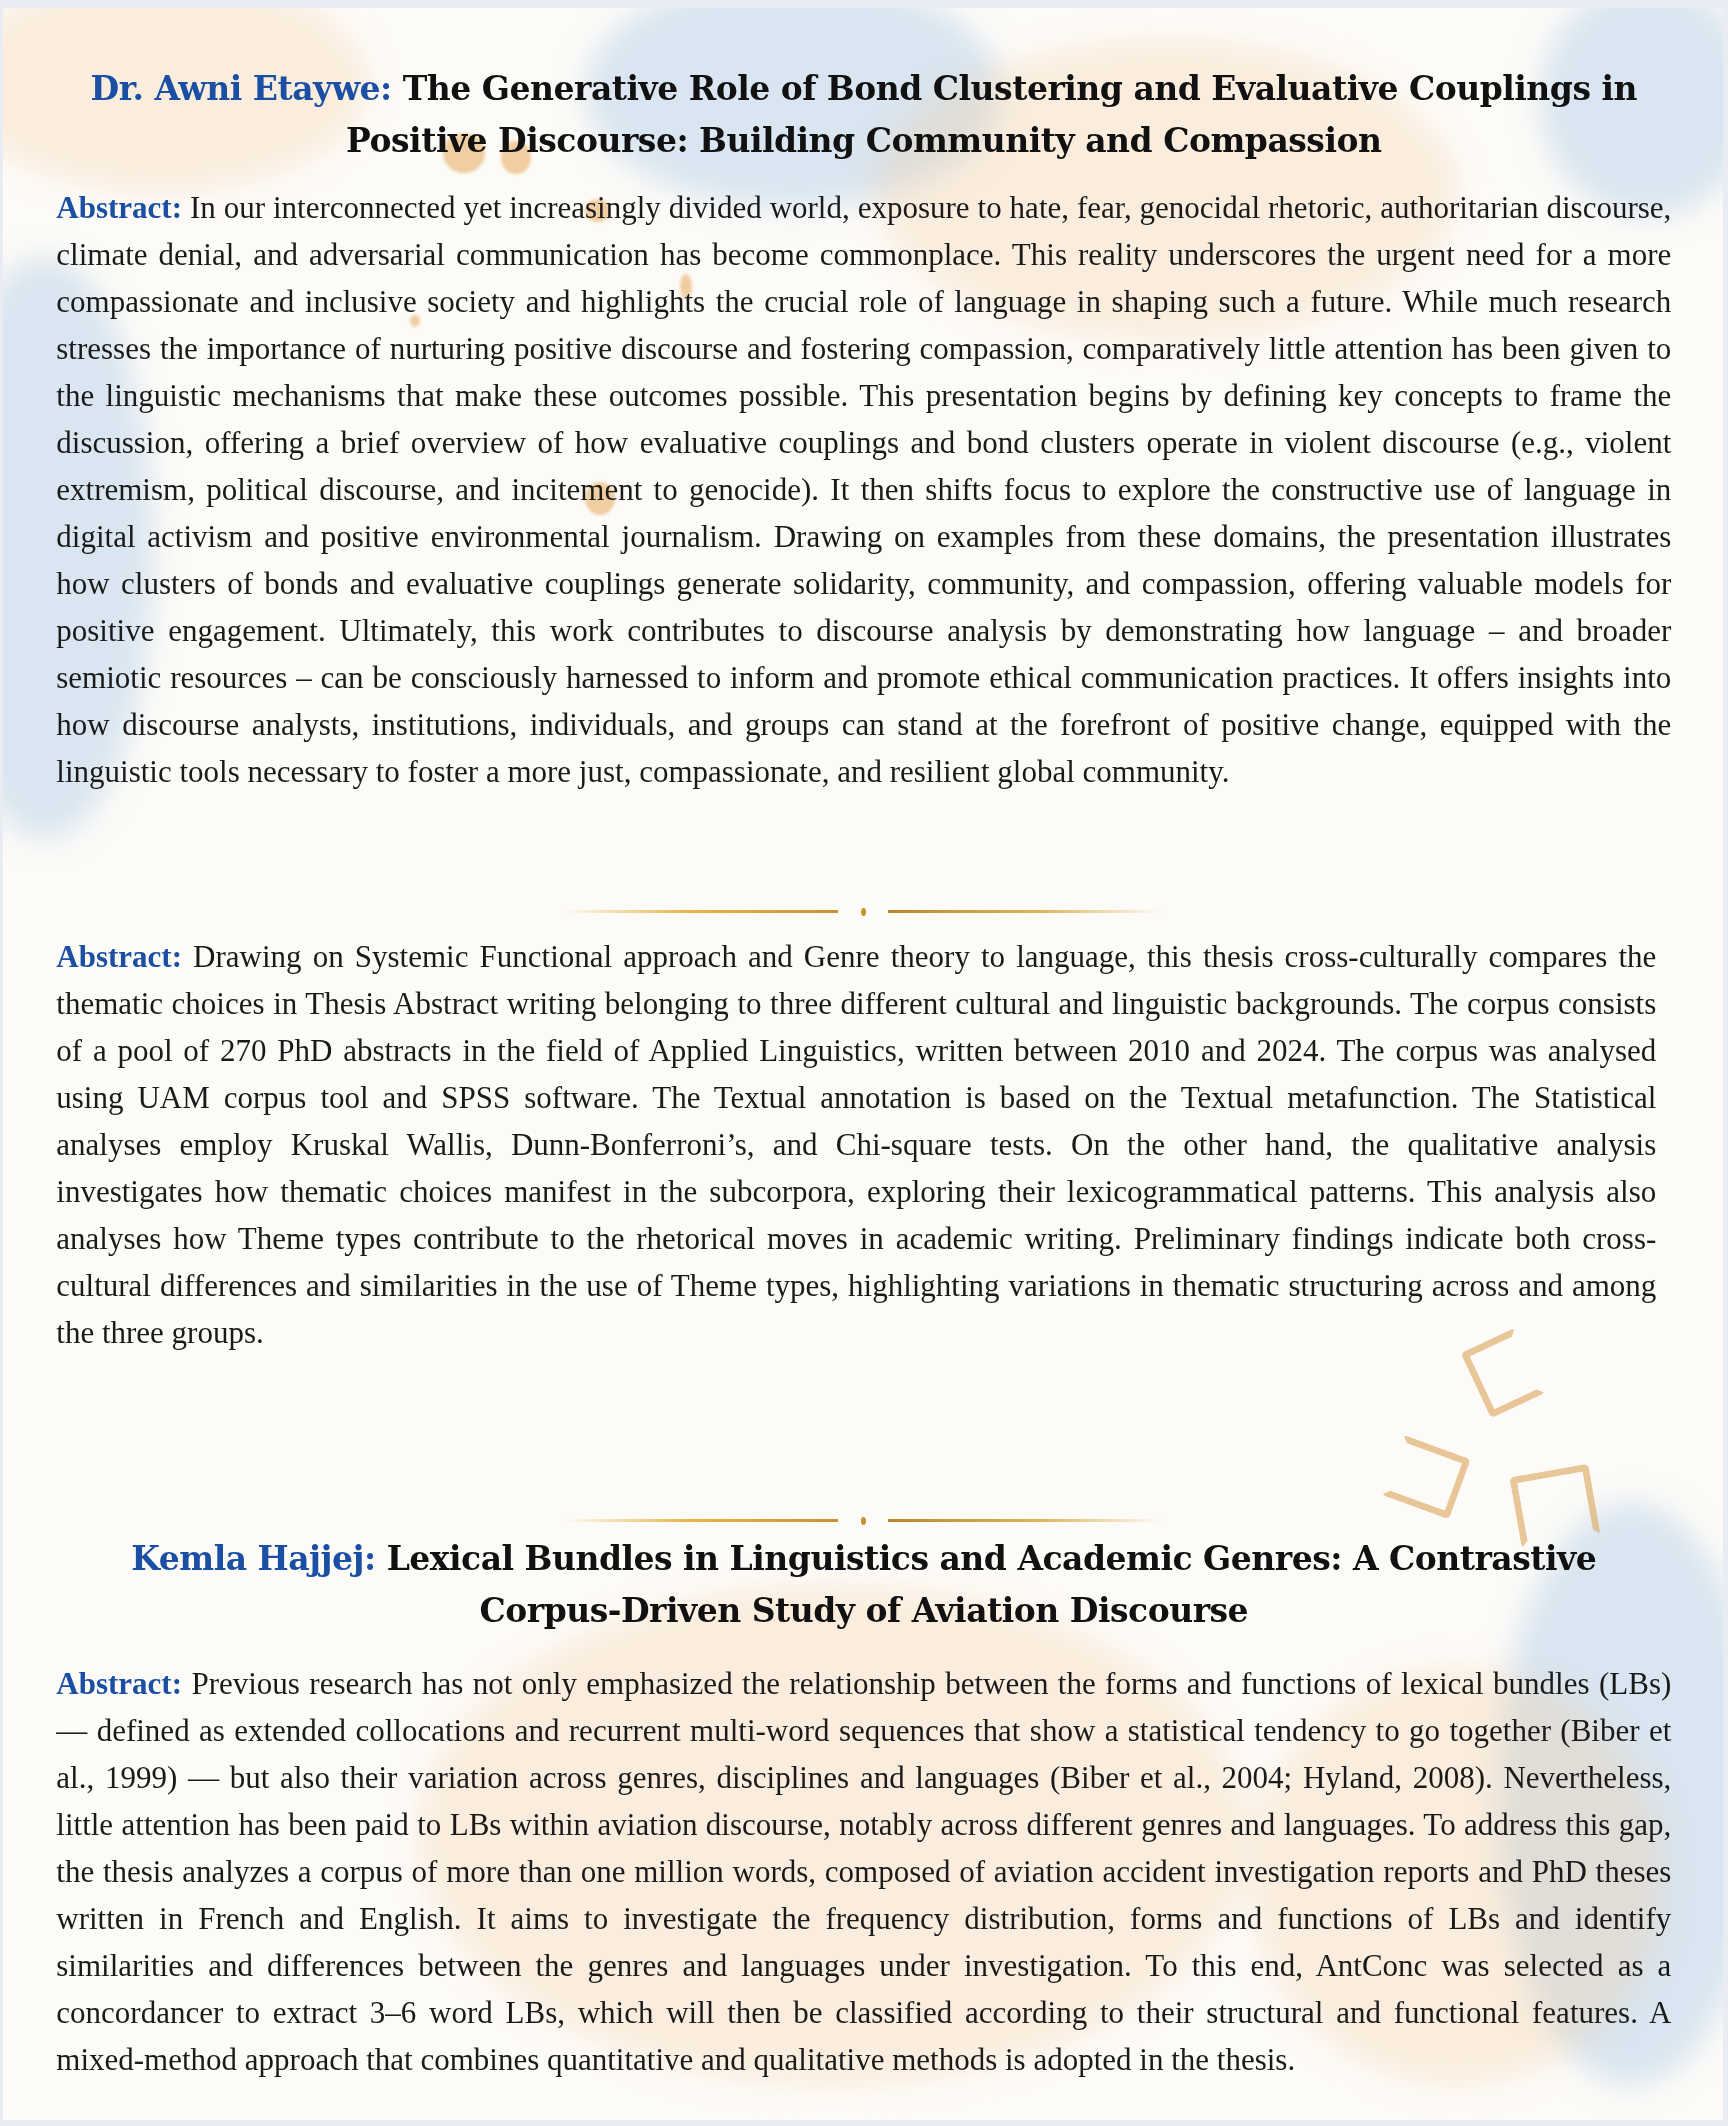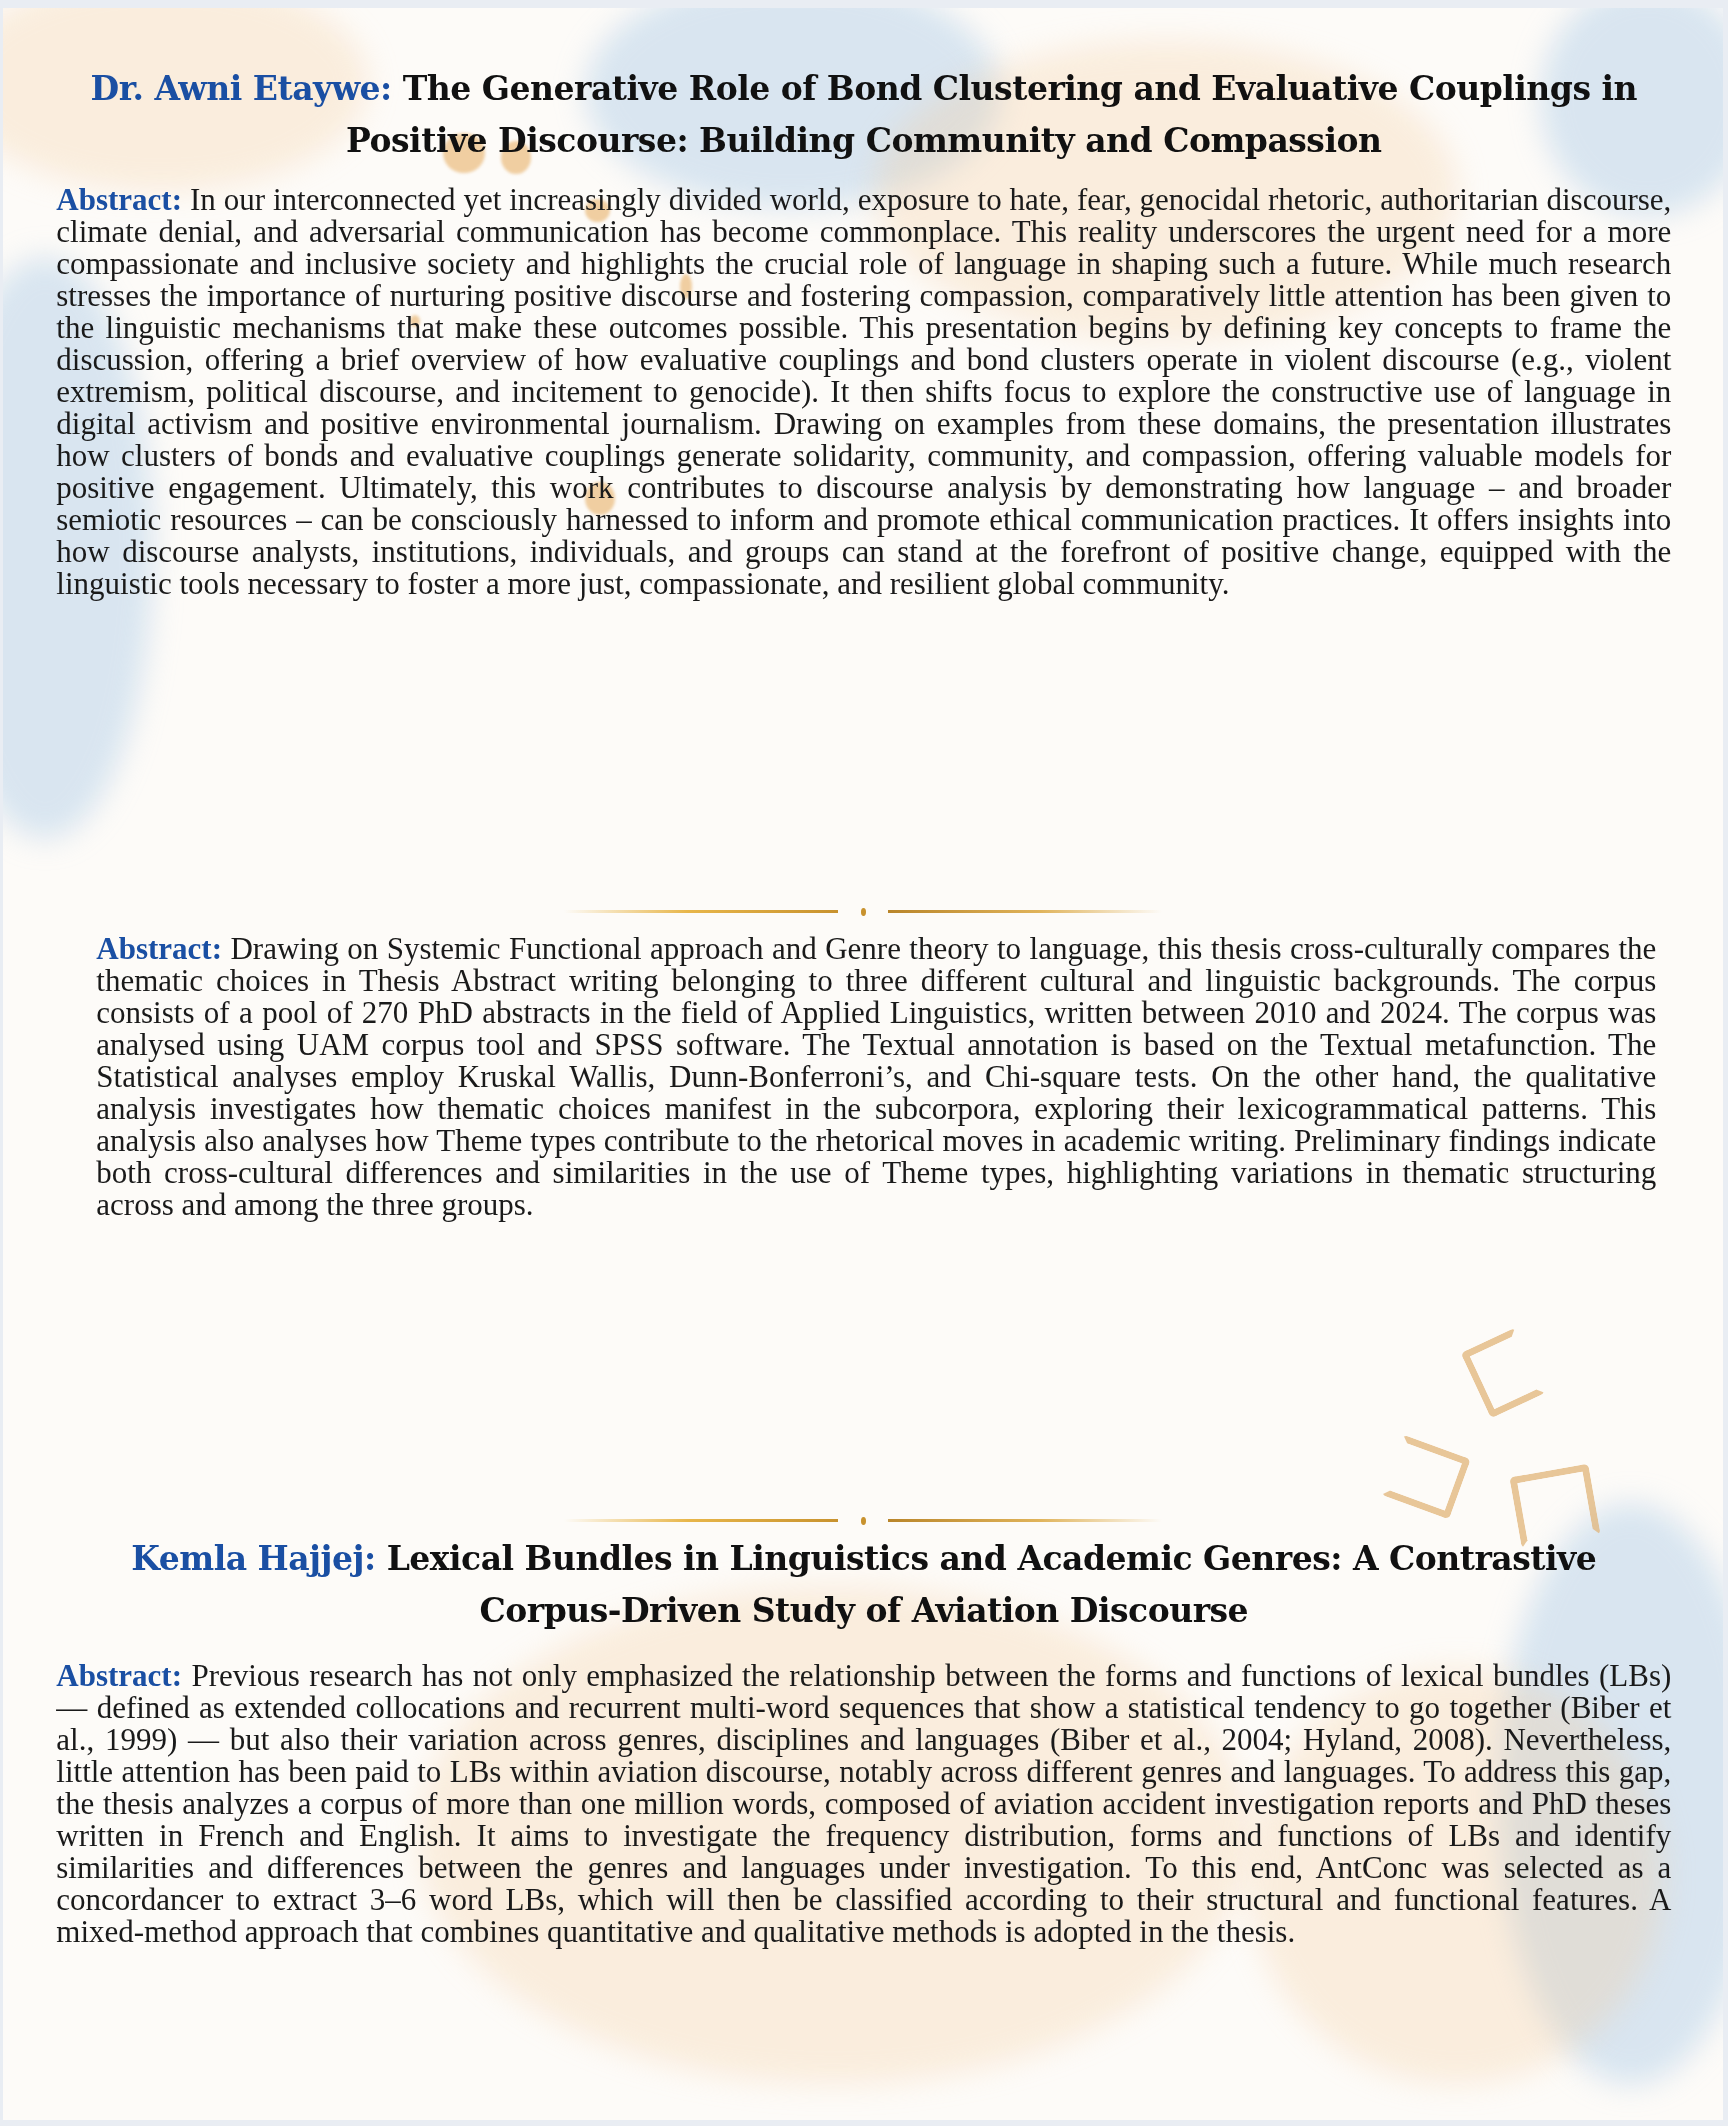--- a/index.html
+++ b/index.html
@@ -65,21 +65,21 @@
       color: #111111;
       margin: 0;
       letter-spacing: -0.5px;
     }
     .author {
       color: #1a4fa3;
     }
     .abstract {
       font-family: "Liberation Serif", "DejaVu Serif", serif;
       font-size: 31px;
-      line-height: 32px;
+      line-height: 47px;
       color: #1a1a1a;
       text-align: justify;
       margin: 0;
     }
     .abstract-label {
       color: #1a4fa3;
       font-weight: bold;
     }
     .divider {
       position: absolute;
@@ -151,21 +151,21 @@
       </p>
     </div>
 
     <div class="divider" style="top:900px;">
       <div class="bar-left"></div>
       <div class="diamond"></div>
       <div class="bar-right"></div>
     </div>
 
     <div class="section" style="top:916px;">
-      <p class="abstract" style="margin-top:8.3px; padding-right:15px;margin-left:40px;">
+      <p class="abstract" style="margin-top:8.3px; padding-right:15px;">
         <span class="abstract-label">Abstract:</span>
         <span>Drawing on Systemic Functional approach and Genre theory to language, this thesis cross-culturally compares the thematic choices in Thesis Abstract writing belonging to three different cultural and linguistic backgrounds. The corpus consists of a pool of 270 PhD abstracts in the field of Applied Linguistics, written between 2010 and 2024. The corpus was analysed using UAM corpus tool and SPSS software. The Textual annotation is based on the Textual metafunction. The Statistical analyses employ Kruskal Wallis, Dunn-Bonferroni’s, and Chi-square tests. On the other hand, the qualitative analysis investigates how thematic choices manifest in the subcorpora, exploring their lexicogrammatical patterns. This analysis also analyses how Theme types contribute to the rhetorical moves in academic writing. Preliminary findings indicate both cross-cultural differences and similarities in the use of Theme types, highlighting variations in thematic structuring across and among the three groups.</span>
       </p>
     </div>
 
     <div class="divider" style="top:1509px;">
       <div class="bar-left"></div>
       <div class="diamond"></div>
       <div class="bar-right"></div>
     </div>

